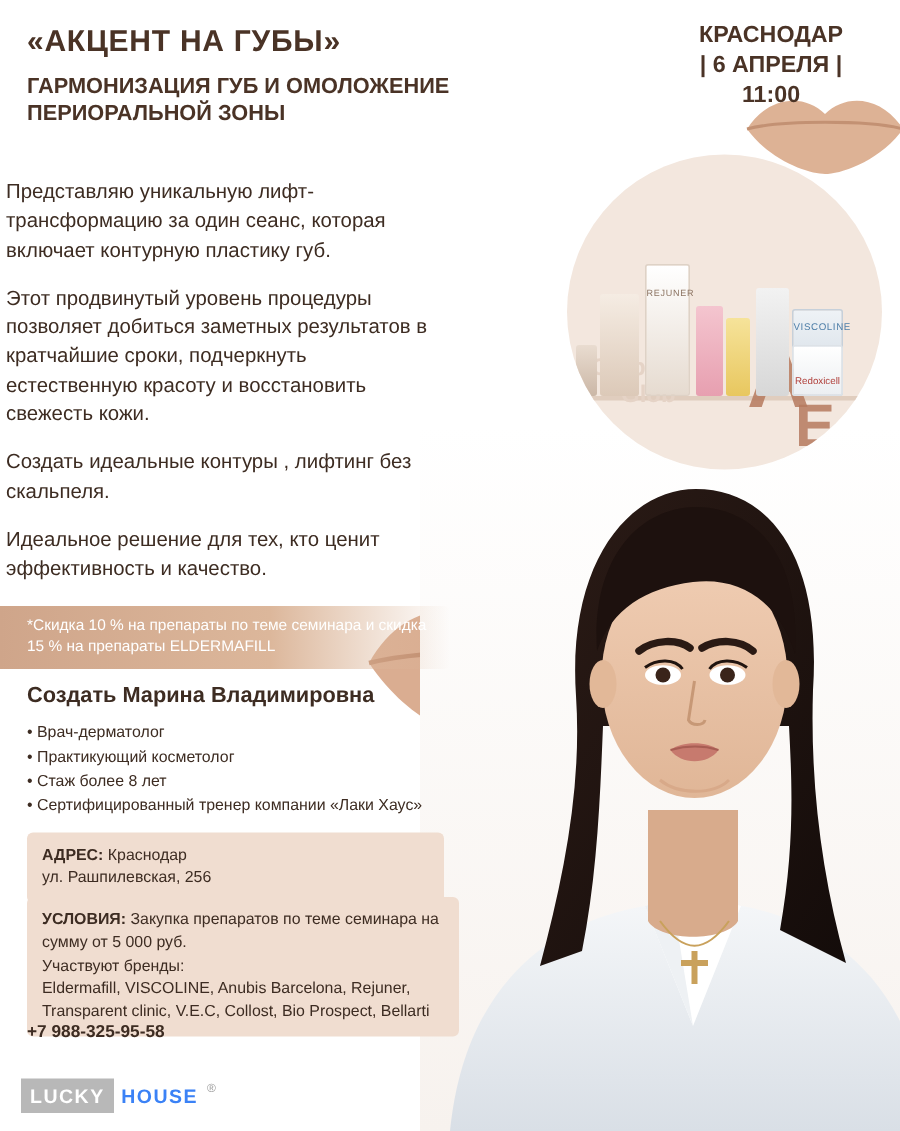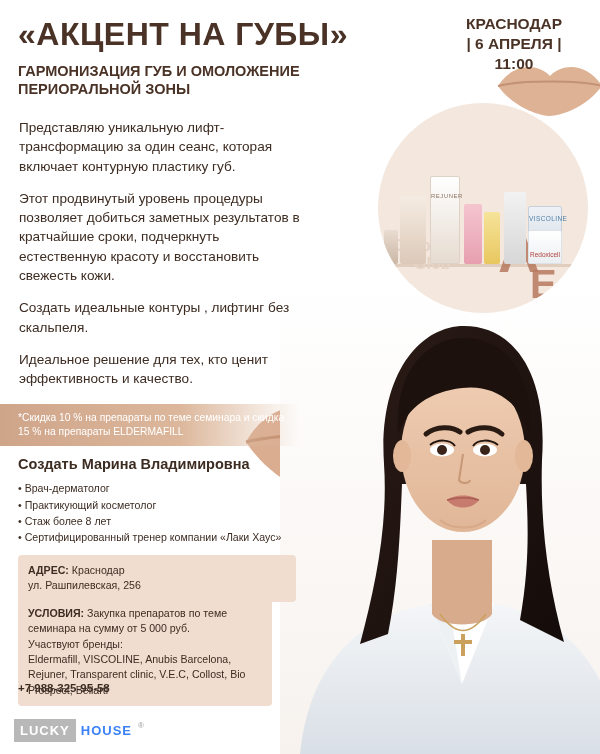--- a/index.html
+++ b/index.html
@@ -38,21 +38,21 @@
   }
 
   
   .header {
     position: absolute;
     top: 18px;
     left: 18px;
     width: 430px;
   }
   .title {
-    font-size: 32px;
+    font-size: 20px;
     font-weight: bold;
     letter-spacing: 0.5px;
     color: #4a3326;
     line-height: 1.05;
   }
   .subtitle {
     margin-top: 10px;
     font-size: 14.5px;
     font-weight: bold;
     color: #4a3326;
@@ -69,21 +69,21 @@
     color: #4a3326;
     font-weight: bold;
     font-size: 15.5px;
     line-height: 1.28;
   }
 
   
   .body-copy {
     position: absolute;
     top: 118px;
-    left: 19px;
+    left: 4px;
     width: 290px;
     font-size: 13.6px;
     line-height: 1.42;
     color: #3d2c22;
   }
   .body-copy p { margin-bottom: 13px; }
 
   
   .discount {
     position: absolute;
@@ -128,21 +128,21 @@
     left: 18px;
     background: #f0ddd0;
     border-radius: 4px;
     padding: 8px 10px;
     font-size: 10.6px;
     line-height: 1.45;
     color: #3d2c22;
     width: 278px;
   }
   .box-address { top: 555px; }
-  .box-terms { top: 598px; width: 254px; }
+  .box-terms { top: 598px; width: 288px; }
   .label { font-weight: bold; }
 
   .phone {
     position: absolute;
     left: 18px;
     top: 682px;
     font-size: 11.5px;
     font-weight: bold;
     color: #3d2c22;
   }

